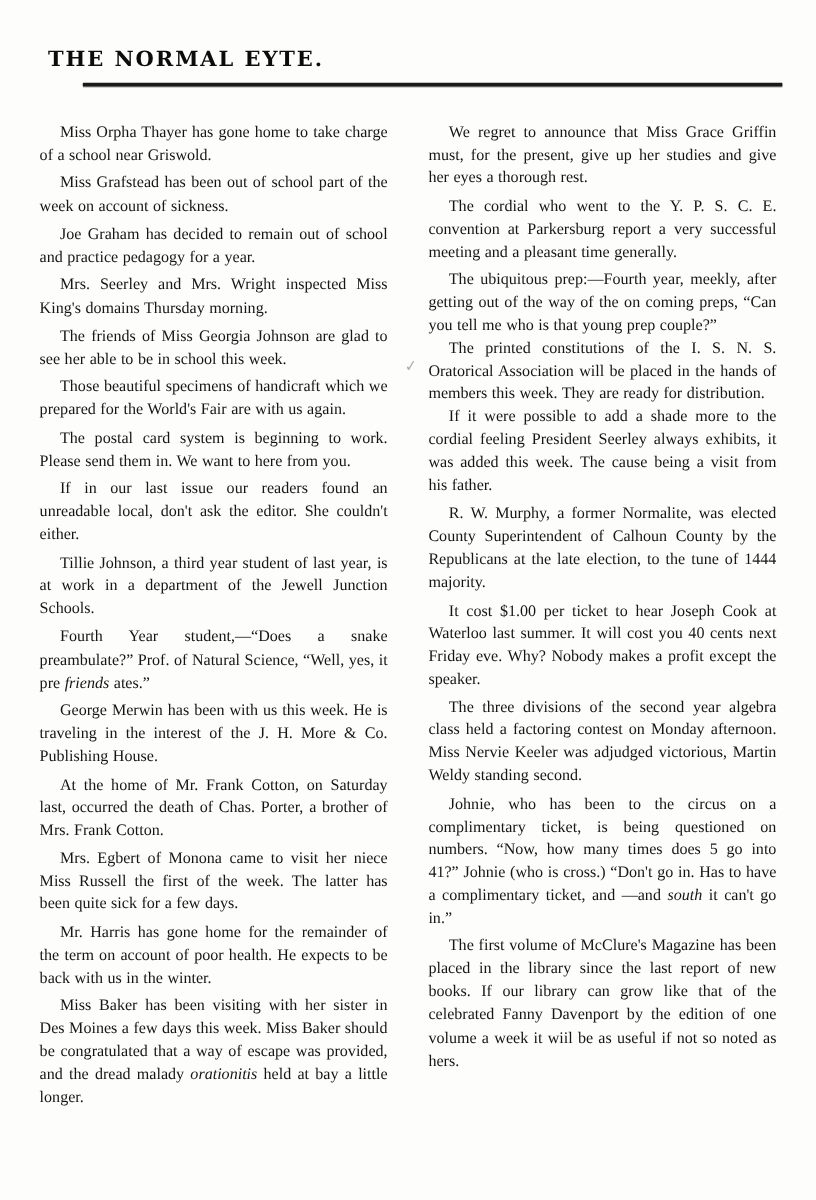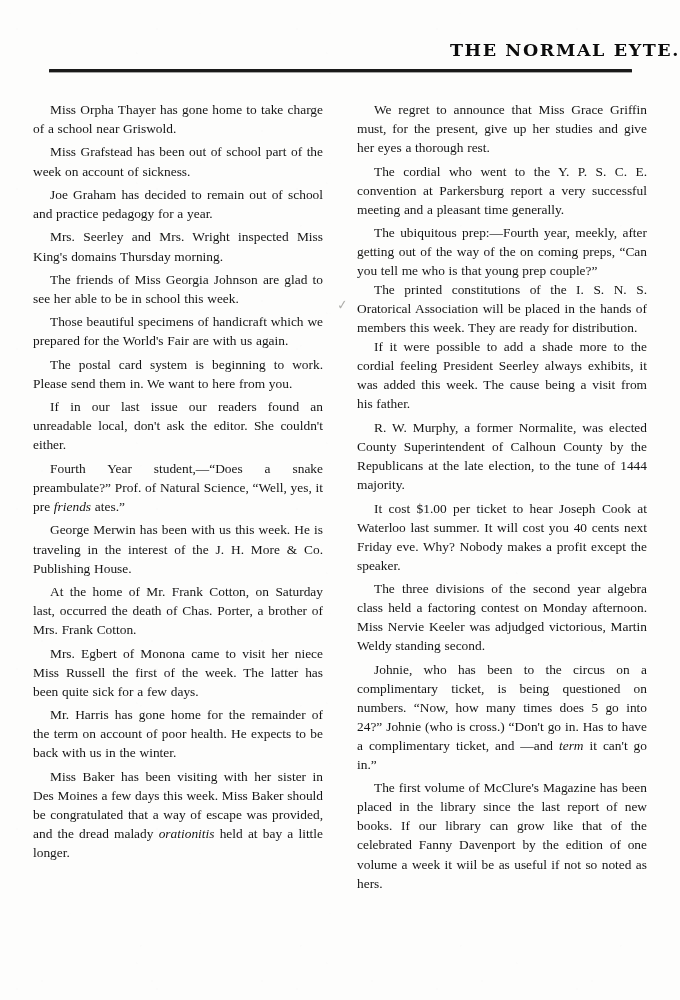--- a/index.html
+++ b/index.html
@@ -35,21 +35,22 @@
       radial-gradient(circle at 88% 88%, rgba(0,0,0,.015) 0 1px, transparent 1px),
       radial-gradient(circle at 54% 9%,  rgba(0,0,0,.012) 0 1px, transparent 1px);
     background-size: 140px 160px, 190px 130px, 110px 170px, 160px 120px, 130px 150px;
   }
 
   
   .masthead {
     position: absolute;
     left: 0; right: 0;
     top: 42px;
-    text-align: right;
+    text-align: left;
+    padding-left: 40px;
   }
   .masthead-title {
     font-family: "DejaVu Serif", "Liberation Serif", serif;
     font-weight: 700;
     font-size: 17.5px;
     letter-spacing: 1.6px;
     color: #0c0c0c;
     line-height: 1;
     white-space: nowrap;
   }
@@ -125,20 +126,21 @@
 
     <div class="column col-left">
       <p class="para">Miss Orpha Thayer has gone home to take charge of a school near Griswold.</p>
       <p class="para">Miss Grafstead has been out of school part of the week on account of sickness.</p>
       <p class="para">Joe Graham has decided to remain out of school and practice pedagogy for a year.</p>
       <p class="para">Mrs. Seerley and Mrs. Wright inspected Miss King's domains Thursday morning.</p>
       <p class="para">The friends of Miss Georgia Johnson are glad to see her able to be in school this week.</p>
       <p class="para">Those beautiful specimens of handicraft which we prepared for the World's Fair are with us again.</p>
       <p class="para">The postal card system is beginning to work. Please send them in. We want to here from you.</p>
       <p class="para">If in our last issue our readers found an unreadable local, don't ask the editor. She couldn't either.</p>
+      <p class="para">Tillie Johnson, a third year student of last year, is at work in a department of the Jewell Junction Schools.</p>
 
       <p class="para"><span>Fourth Year student,—“Does a snake preambulate?”  Prof. of Natural Science, “Well, yes, it pre </span><i>friends</i><span> ates.”</span></p>
 
       <p class="para">George Merwin has been with us this week. He is traveling in the interest of the J. H. More &amp; Co. Publishing House.</p>
       <p class="para">At the home of Mr. Frank Cotton, on Saturday last, occurred the death of Chas. Porter, a brother of Mrs. Frank Cotton.</p>
       <p class="para">Mrs. Egbert of Monona came to visit her niece Miss Russell the first of the week. The latter has been quite sick for a few days.</p>
       <p class="para">Mr. Harris has gone home for the remainder of the term on account of poor health. He expects to be back with us in the winter.</p>
 
       <p class="para"><span>Miss Baker has been visiting with her sister in Des Moines a few days this week. Miss Baker should be congratulated that a way of escape was provided, and the dread malady </span><i>orationitis</i><span> held at bay a little longer.</span></p>
     </div>
@@ -151,19 +153,19 @@
       <div style="position:relative;">
         <span class="margin-mark" style="top: 18px;">✓</span>
         <p class="para">The printed constitutions of the I. S. N. S. Oratorical Association will be placed in the hands of members this week. They are ready for distribution.</p>
       </div>
 
       <p class="para">If it were possible to add a shade more to the cordial feeling President Seerley always exhibits, it was added this week. The cause being a visit from his father.</p>
       <p class="para">R. W. Murphy, a former Normalite, was elected County Superintendent of Calhoun County by the Republicans at the late election, to the tune of 1444 majority.</p>
       <p class="para">It cost $1.00 per ticket to hear Joseph Cook at Waterloo last summer. It will cost you 40 cents next Friday eve. Why? Nobody makes a profit except the speaker.</p>
       <p class="para">The three divisions of the second year algebra class held a factoring contest on Monday afternoon. Miss Nervie Keeler was adjudged victorious, Martin Weldy standing second.</p>
 
-      <p class="para"><span>Johnie, who has been to the circus on a complimentary ticket, is being questioned on numbers. “Now, how many times does 5 go into 24?”  Johnie (who is cross.)  “Don't go in. Has to have a complimentary ticket, and —and </span><i>term</i><span> it can't go in.”</span></p>
+      <p class="para"><span>Johnie, who has been to the circus on a complimentary ticket, is being questioned on numbers. “Now, how many times does 5 go into 41?”  Johnie (who is cross.)  “Don't go in. Has to have a complimentary ticket, and —and </span><i>south</i><span> it can't go in.”</span></p>
 
       <p class="para">The first volume of McClure's Magazine has been placed in the library since the last report of new books. If our library can grow like that of the celebrated Fanny Davenport by the edition of one volume a week it wiil be as useful if not so noted as hers.</p>
     </div>
 
   </div>
 </div>
 
 </body></html>

